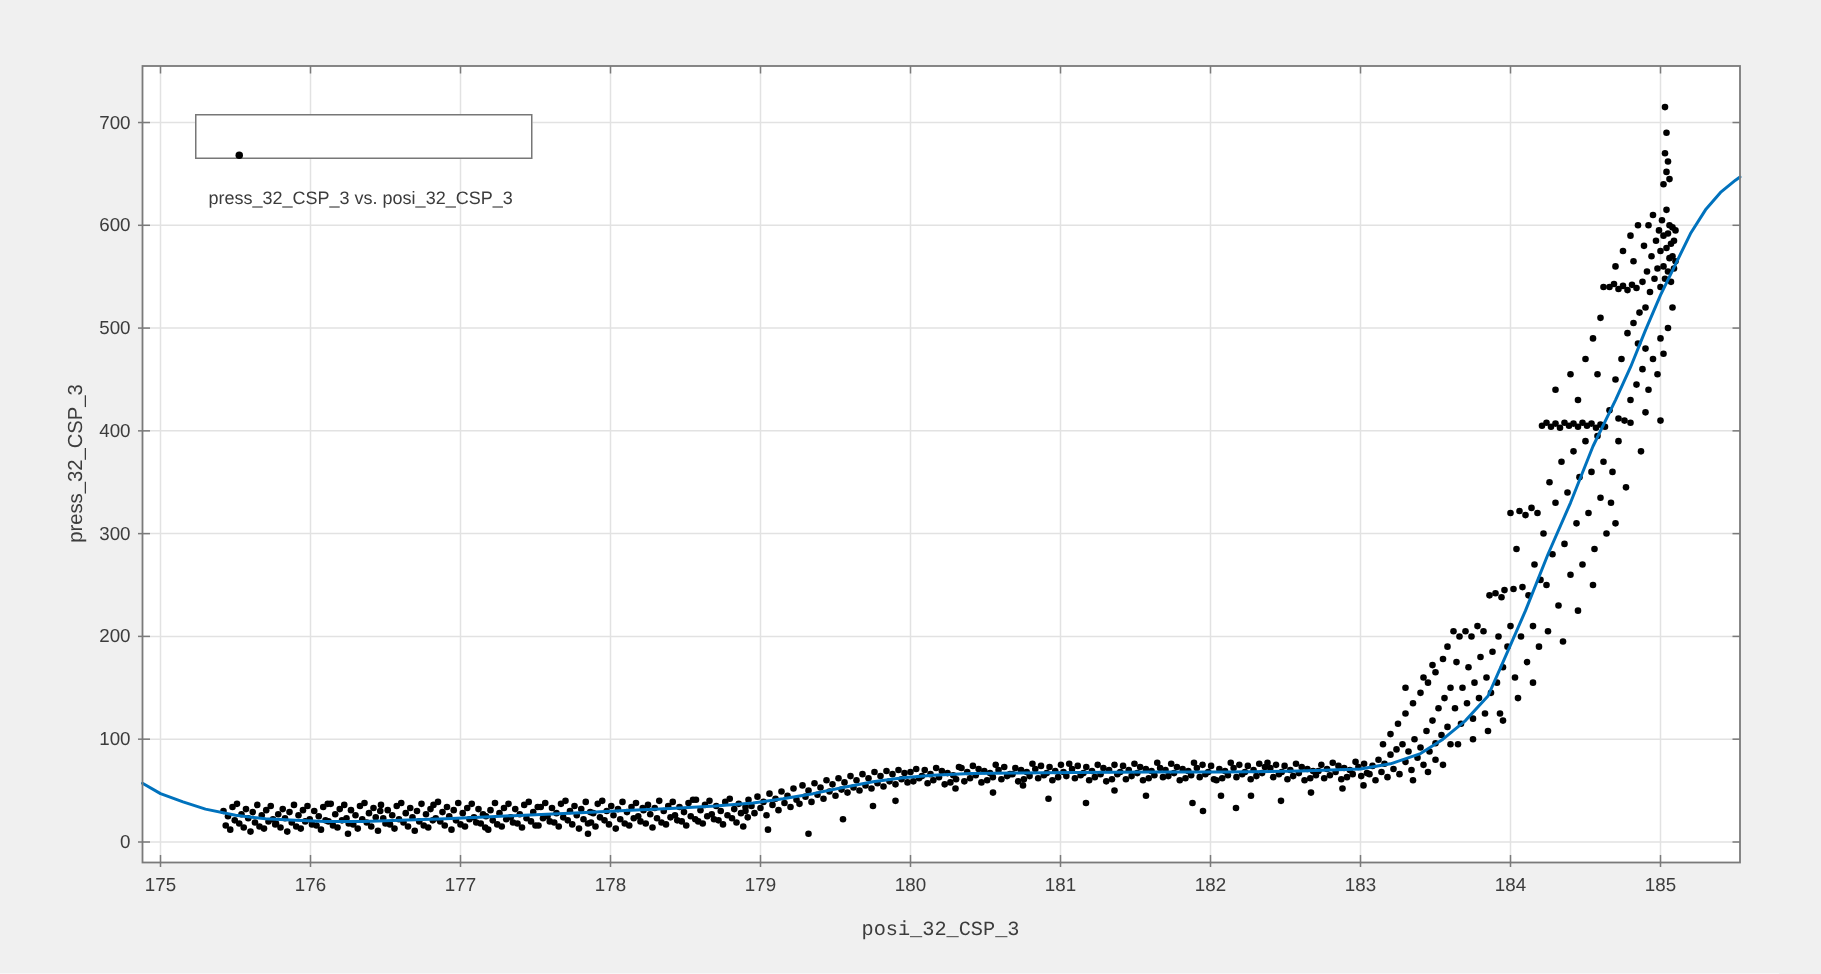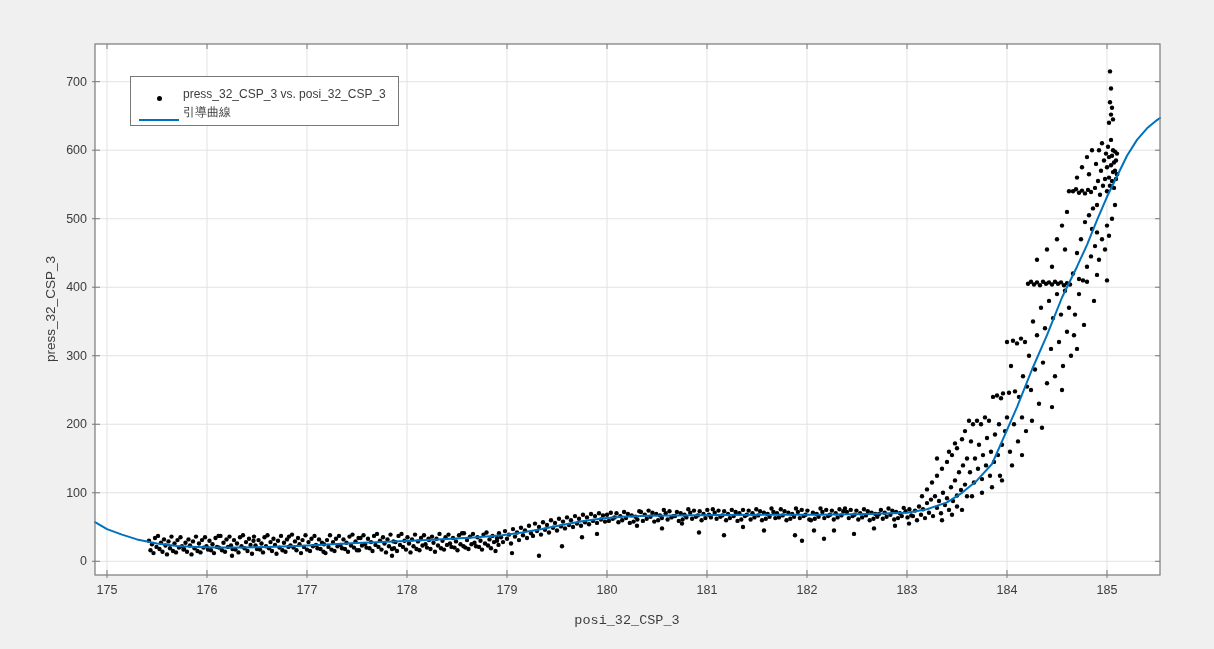--- a/index.html
+++ b/index.html
@@ -4,21 +4,21 @@
 <style>
   html,body{margin:0;padding:0;}
   .figure{position:relative;width:1214px;height:649px;background:#f0f0f0;overflow:hidden;
           font-family:"Liberation Sans",sans-serif;}
   .figure svg{position:absolute;left:0;top:0;}
   .axis-label{position:absolute;color:#3c3c3c;font-size:13.5px;white-space:nowrap;}
   .xlabel{left:627px;top:613px;transform:translateX(-50%);font-family:Liberation Mono, monospace;}
   .ylabel{left:50px;top:309px;transform:translate(-50%,-50%) rotate(-90deg);transform-origin:center;}
   .legend{position:absolute;left:130px;top:76px;background:#ffffff;border:1px solid #777777;
           padding:4px 12px 4px 6px;box-sizing:border-box;}
-  .legend-row{display:flex;align-items:flex-end;height:20px;}
+  .legend-row{display:flex;align-items:flex-start;height:20px;flex-direction:column;}
   .legend-marker-area{width:44px;display:flex;align-items:center;justify-content:center;flex:0 0 44px;}
   .legend-dot{width:5px;height:5px;border-radius:50%;background:#000;}
   .legend-line{width:40px;height:0;border-top:2px solid #0072BD;}
   .legend-label{color:#3c3c3c;font-size:12px;white-space:nowrap;padding-left:2px;}
   .tick-text{font-family:"Liberation Sans",sans-serif;}
 </style>
 </head>
 <body>
 
 <div class="figure" style="background: rgb(240, 240, 240);">
@@ -828,20 +828,14 @@
   <div class="axis-label ylabel">press_32_CSP_3</div>
   <div class="axis-label xlabel">posi_32_CSP_3</div>
 
   <div class="legend">
     <div class="legend-row">
       <span class="legend-marker-area">
           <span class="legend-dot" id="legend-dot" style="background: rgb(0, 0, 0);"></span>
         </span>
       <span class="legend-label">press_32_CSP_3 vs. posi_32_CSP_3</span>
     </div>
-    <div class="legend-row">
-      <span class="legend-marker-area">
-          <span class="legend-line" id="legend-line" style="border-top-color: rgb(0, 114, 189);"></span>
-        </span>
-      <span class="legend-label">引導曲線</span>
-    </div>
   </div>
 </div>
 
 </body></html>

